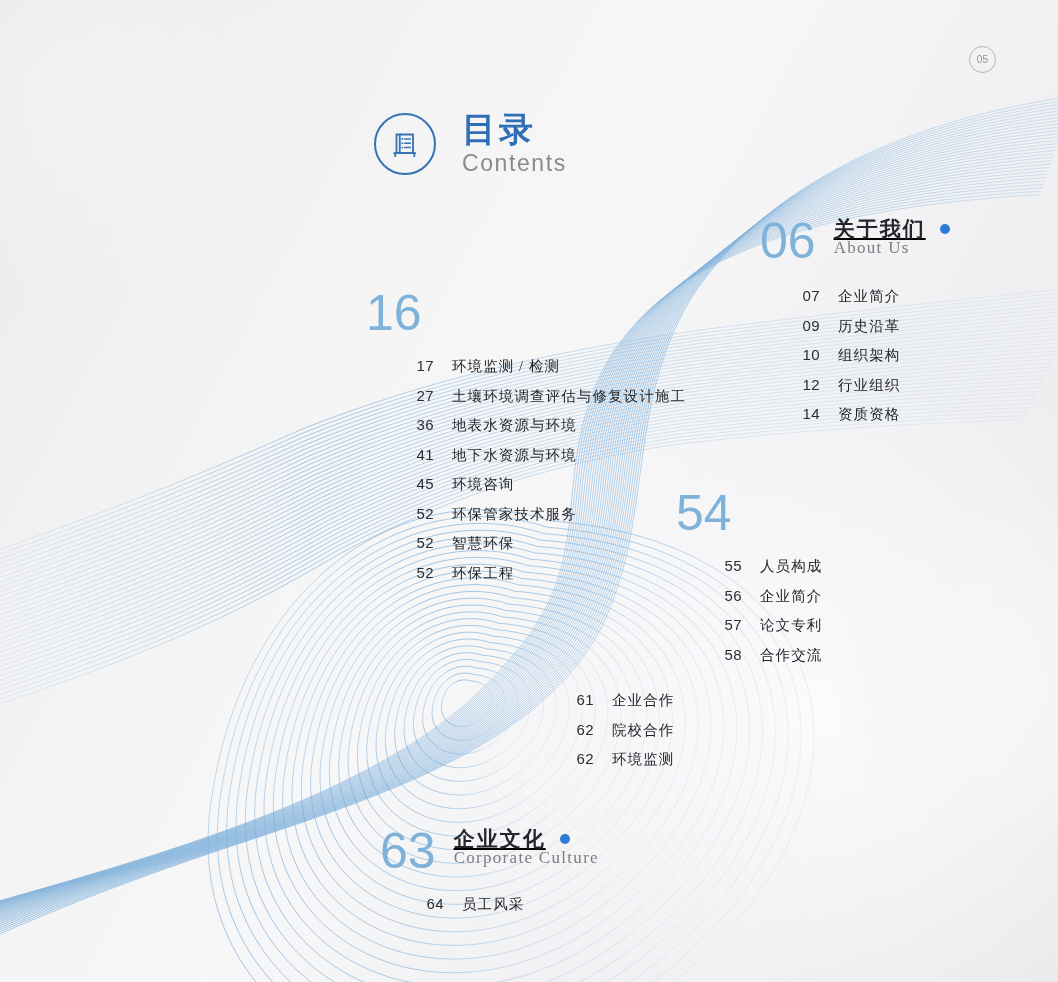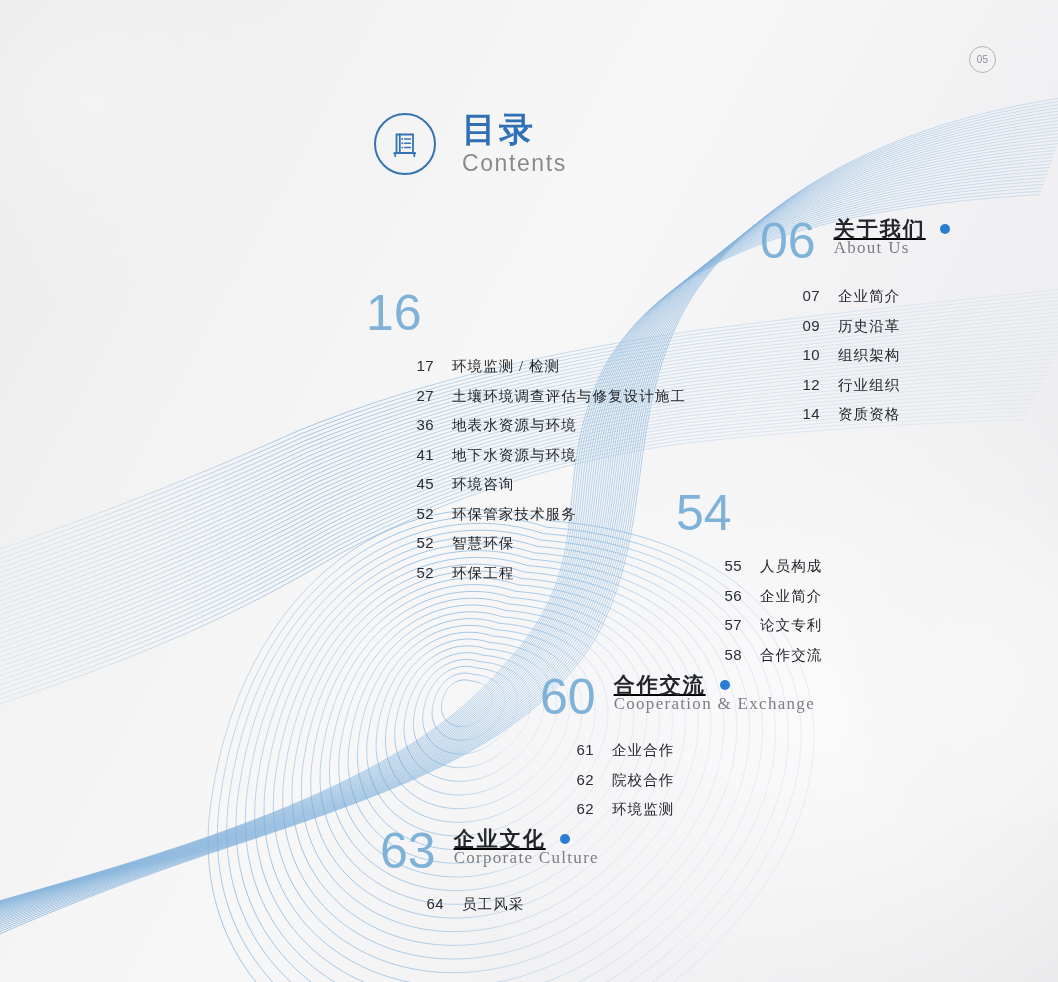--- a/index.html
+++ b/index.html
@@ -422,30 +422,20 @@
         <span class="sub-label">论文专利</span>
       </div>
       <div class="sub-item">
         <span class="sub-num">58</span>
         <span class="sub-label">合作交流</span>
       </div>
     </div>
   </div>
 
   <div class="section" id="sec-coop">
-    <div class="sec-head">
-      <span class="sec-num">60</span>
-      <span class="sec-textblock">
-        <span class="sec-cn-row">
-          <span class="sec-cn">合作交流</span>
-          <span class="sec-dot"></span>
-        </span>
-        <span class="sec-en">Cooperation &amp; Exchange</span>
-      </span>
-    </div>
     <div class="sub-list">
       <div class="sub-item">
         <span class="sub-num">61</span>
         <span class="sub-label">企业合作</span>
       </div>
       <div class="sub-item">
         <span class="sub-num">62</span>
         <span class="sub-label">院校合作</span>
       </div>
       <div class="sub-item">

